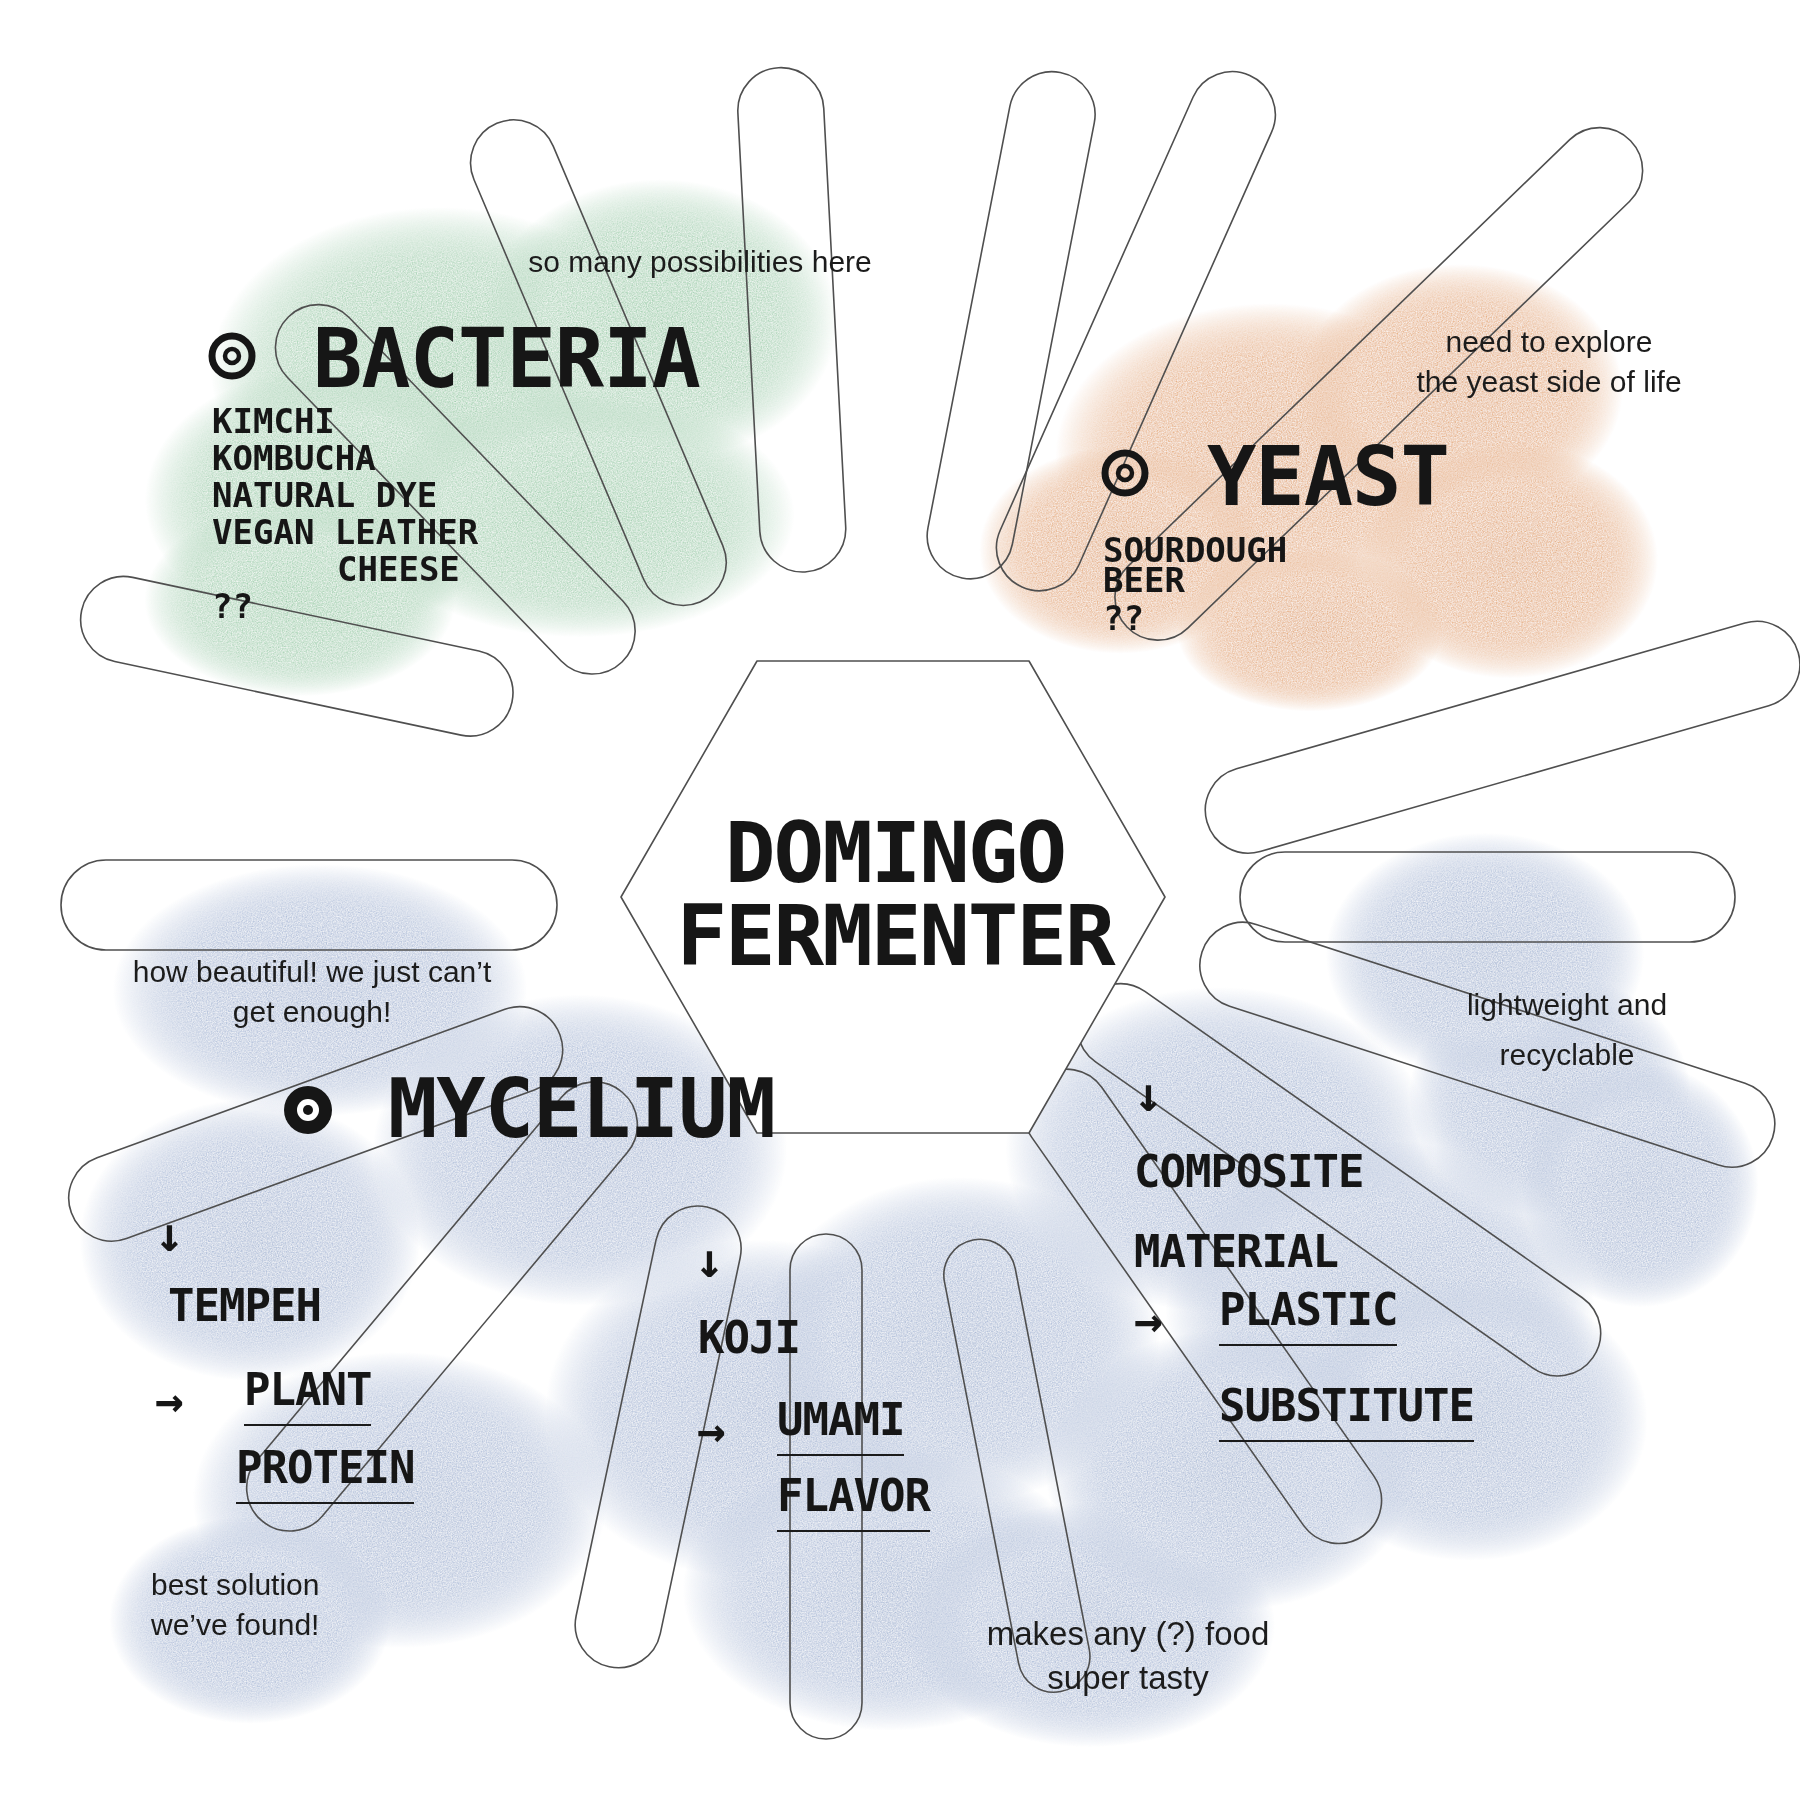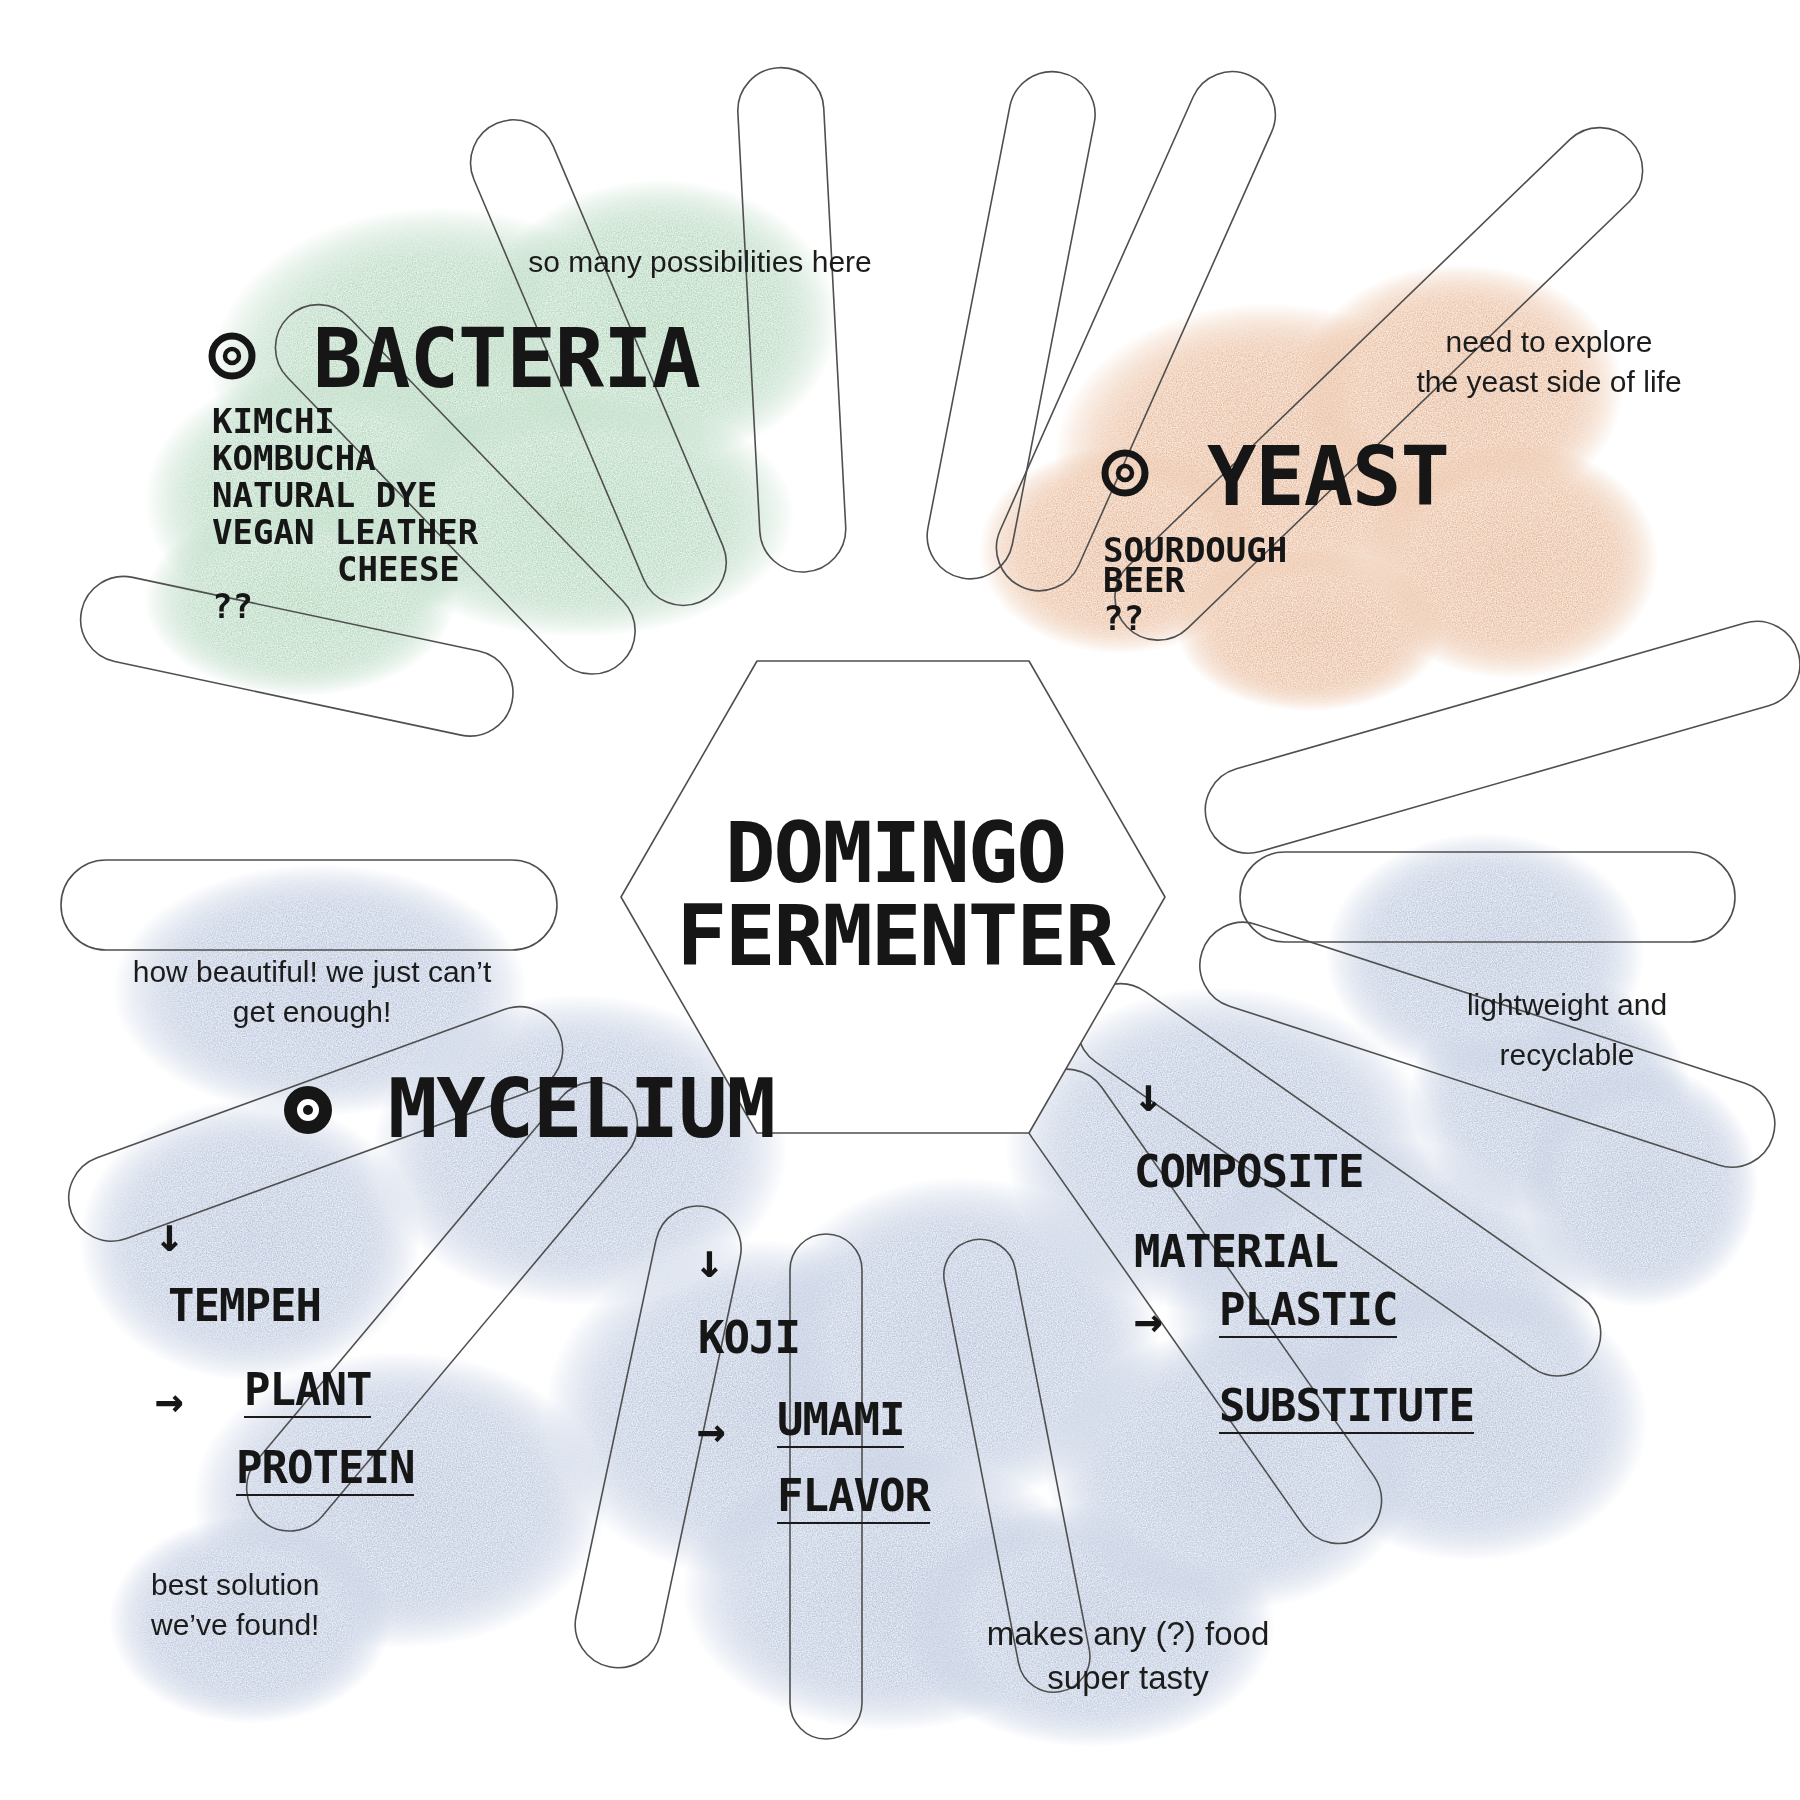--- a/index.html
+++ b/index.html
@@ -14,21 +14,21 @@
   .lineart{position:absolute;left:0;top:0;z-index:3;}
   
   .txt{position:absolute;z-index:5;white-space:nowrap;line-height:1;}
   .heading{font-size:82px;font-weight:bold;letter-spacing:-1px;}
   .subhead{font-size:44px;font-weight:bold;letter-spacing:-1px;}
   .listitem{font-size:34px;font-weight:bold;}
   .note{font-family:"Liberation Sans",sans-serif;font-size:30px;font-weight:400;
         color:#1c1c1c;line-height:40px;}
   .center-note{text-align:center;transform:translateX(-50%);}
   .arrow{font-size:48px;font-weight:bold;}
-  .u{border-bottom:2.5px solid #1b1b1b;padding-bottom:4px;}
+  .u{border-bottom:2.5px solid #1b1b1b;padding-bottom:12px;}
   .title{font-size:84px;font-weight:bold;letter-spacing:-2px;line-height:83px;
          text-align:center;transform:translateX(-50%);}
   .icon{position:absolute;z-index:5;}
 </style>
 </head>
 <body>
 
 <div class="canvas">
 
   <div>

